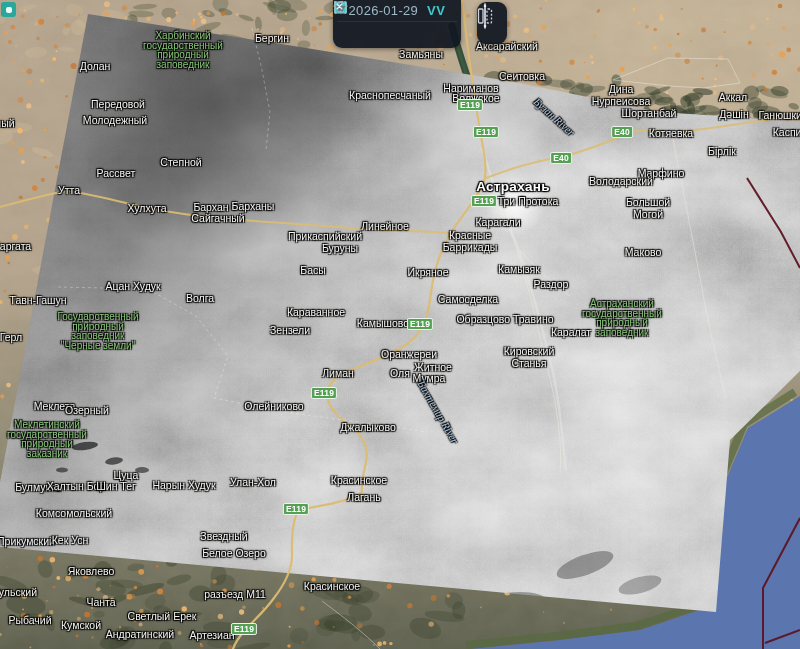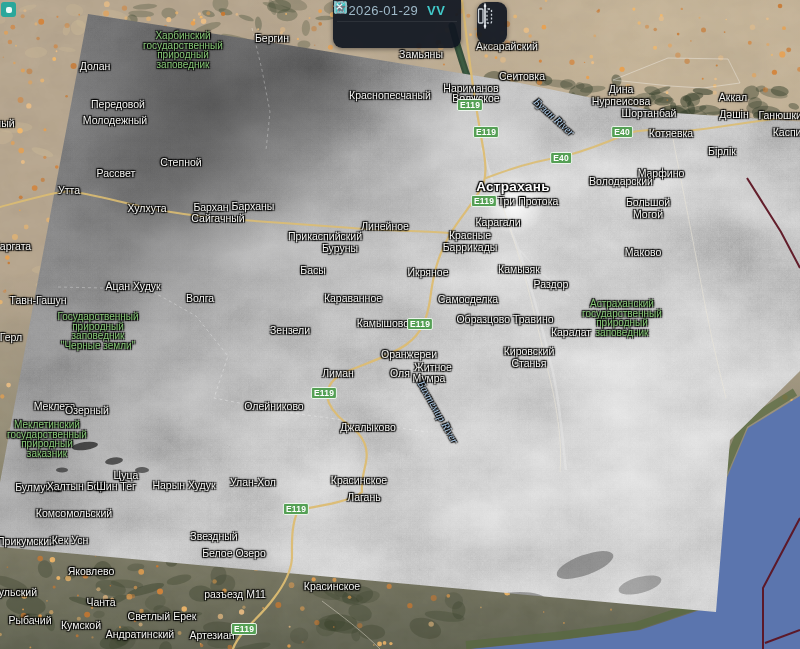--- a/index.html
+++ b/index.html
@@ -894,21 +894,21 @@
 Станья</span>
       <span class="lbl town" style="left: 643px; top: 252px;">Маково</span>
       <span class="lbl town" style="left: 428px; top: 272px;">Икряное</span>
       <span class="lbl town" style="left: 383px; top: 323px;">Камышово</span>
       <span class="lbl town" style="left: 409px; top: 354px;">Оранжереи</span>
       <span class="lbl town" style="left: 338px; top: 373px;">Лиман</span>
       <span class="lbl town" style="left: 400px; top: 373px;">Оля</span>
       <span class="lbl town" style="left: 433px; top: 367px;">Житное</span>
       <span class="lbl town" style="left: 429px; top: 378px;">Мумра</span>
       <span class="lbl town" style="left: 290px; top: 330px;">Зензели</span>
-      <span class="lbl town" style="left: 316px; top: 298px; margin-left: 37px;">Караванное</span>
+      <span class="lbl town" style="left: 316px; top: 312px;">Караванное</span>
       <span class="lbl town" style="left: 274px; top: 406px;">Олейниково</span>
       <span class="lbl town" style="left: 368px; top: 427px; text-align: right;">Джалыково</span>
       <span class="lbl town" style="left: 621px; top: 95px; text-align: center;">Дина
 Нурпеисова</span>
       <span class="lbl town" style="left: 733px; top: 97px;">Аккал</span>
       <span class="lbl town" style="left: 649px; top: 113px;">Шортанбай</span>
       <span class="lbl town" style="left: 734px; top: 114px;">Дәшін</span>
       <span class="lbl town" style="left: 786px; top: 115px;">Ганюшкино</span>
       <span class="lbl town" style="left: 671px; top: 133px;">Котяевка</span>
       <span class="lbl town" style="left: 790px; top: 132px;">Каспий</span>
@@ -940,21 +940,21 @@
       <span class="lbl town" style="left: 87px; top: 410px;">Озерный</span>
       <span class="lbl town" style="left: 126px; top: 475px;">Цуца</span>
       <span class="lbl town" style="left: 38px; top: 487px;">Булмукта</span>
       <span class="lbl town" style="left: 76px; top: 486px;">Халтын Бор</span>
       <span class="lbl town" style="left: 116px; top: 486px;">Шин Тег</span>
       <span class="lbl town" style="left: 184px; top: 485px;">Нарын Худук</span>
       <span class="lbl town" style="left: 74px; top: 513px;">Комсомольский</span>
       <span class="lbl town" style="left: 253px; top: 482px;">Улан-Хол</span>
       <span class="lbl town" style="left: 359px; top: 480px;">Красинское</span>
       <span class="lbl town" style="left: 364px; top: 497px;">Лагань</span>
-      <span class="lbl town" style="left: 198px; top: 536px; padding-left: 32px;">Звездный</span>
+      <span class="lbl town" style="left: 208px; top: 536px; padding-left: 32px;">Звездный</span>
       <span class="lbl town" style="left: 234px; top: 553px;">Белое Озеро</span>
       <span class="lbl town" style="left: 235px; top: 594px;">разъезд М11</span>
       <span class="lbl town" style="left: 332px; top: 586px;">Красинское</span>
       <span class="lbl town" style="left: 212px; top: 635px;">Артезиан</span>
       <span class="lbl town" style="left: 140px; top: 634px;">Андратинский</span>
       <span class="lbl town" style="left: 81px; top: 625px;">Кумской</span>
       <span class="lbl town" style="left: 30px; top: 620px;">Рыбачий</span>
       <span class="lbl town" style="left: 101px; top: 602px;">Чанта</span>
       <span class="lbl town" style="left: 162px; top: 616px;">Светлый Ерек</span>
       <span class="lbl town" style="left: 91px; top: 571px;">Яковлево</span>

